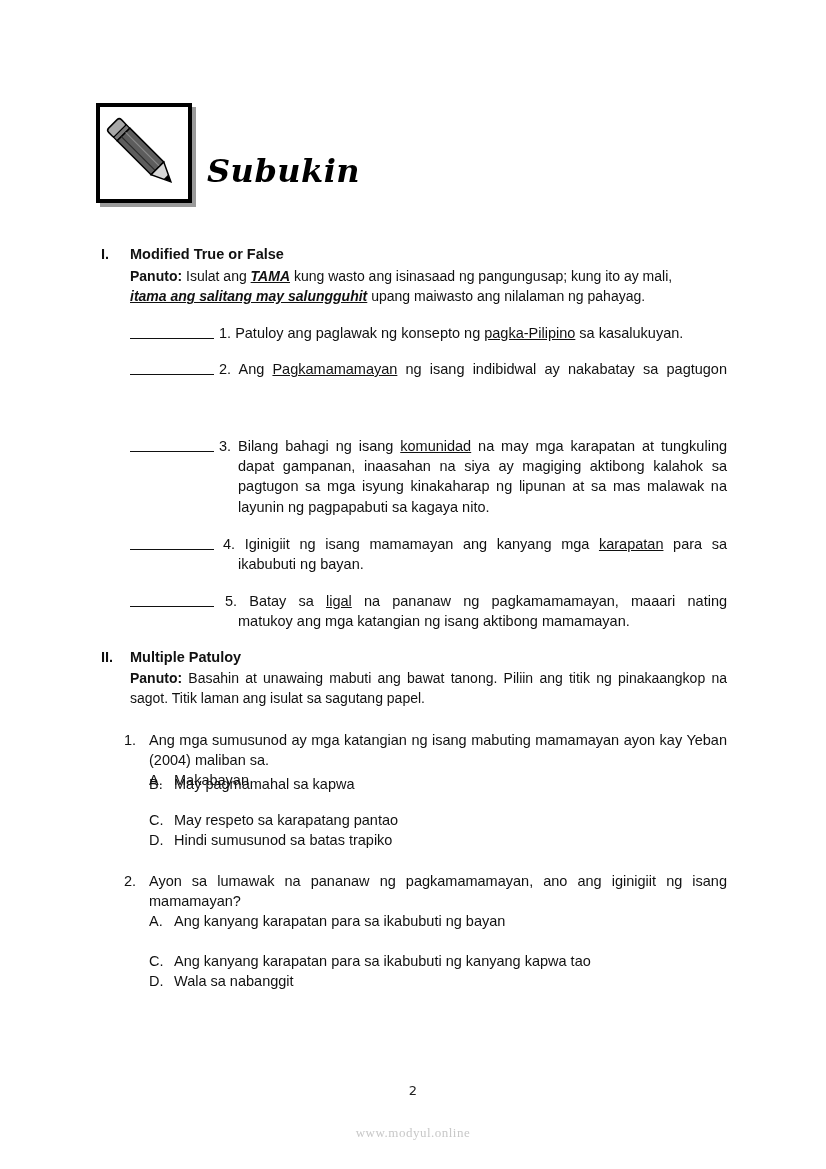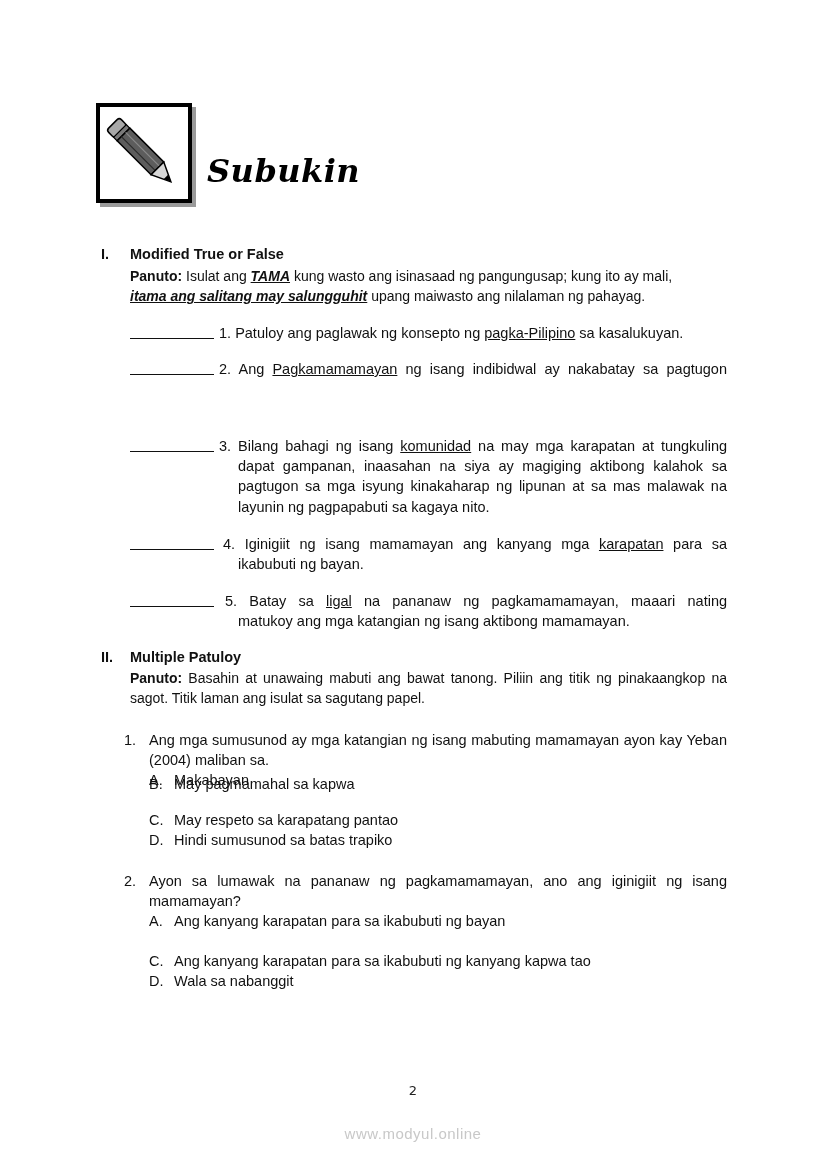--- a/index.html
+++ b/index.html
@@ -34,21 +34,21 @@
   
   .mc-item { position: absolute; left: 124px; width: 603px; font-size: 14.5px; line-height: 20.3px; }
   .mc-num { position: absolute; left: 0; top: 0; }
   .mc-q { position: absolute; left: 25px; right: 0; text-align: justify; }
   .mc-opt { position: absolute; left: 25px; }
   .mc-letter { display: inline-block; width: 25px; }
 
   .page-num { position: absolute; left: 0; width: 826px; top: 1083px; text-align: center;
               font-family: "DejaVu Sans", sans-serif; font-size: 13px; color: #222; }
   .watermark { position: absolute; left: 0; width: 826px; top: 1125px; text-align: center;
-               font-family: Liberation Sans, sans-serif; font-size: 15px; color: #c8c8c8; letter-spacing: 0.5px; }
+               font-family: Liberation Serif, serif; font-size: 13px; color: #c8c8c8; letter-spacing: 0.5px; }
 </style>
 </head>
 <body>
 
 <div class="page">
 
   <div class="icon-box">
     <svg width="80" height="84" viewBox="0 0 80 84">
 
       <g transform="translate(40,44) rotate(-45)">

